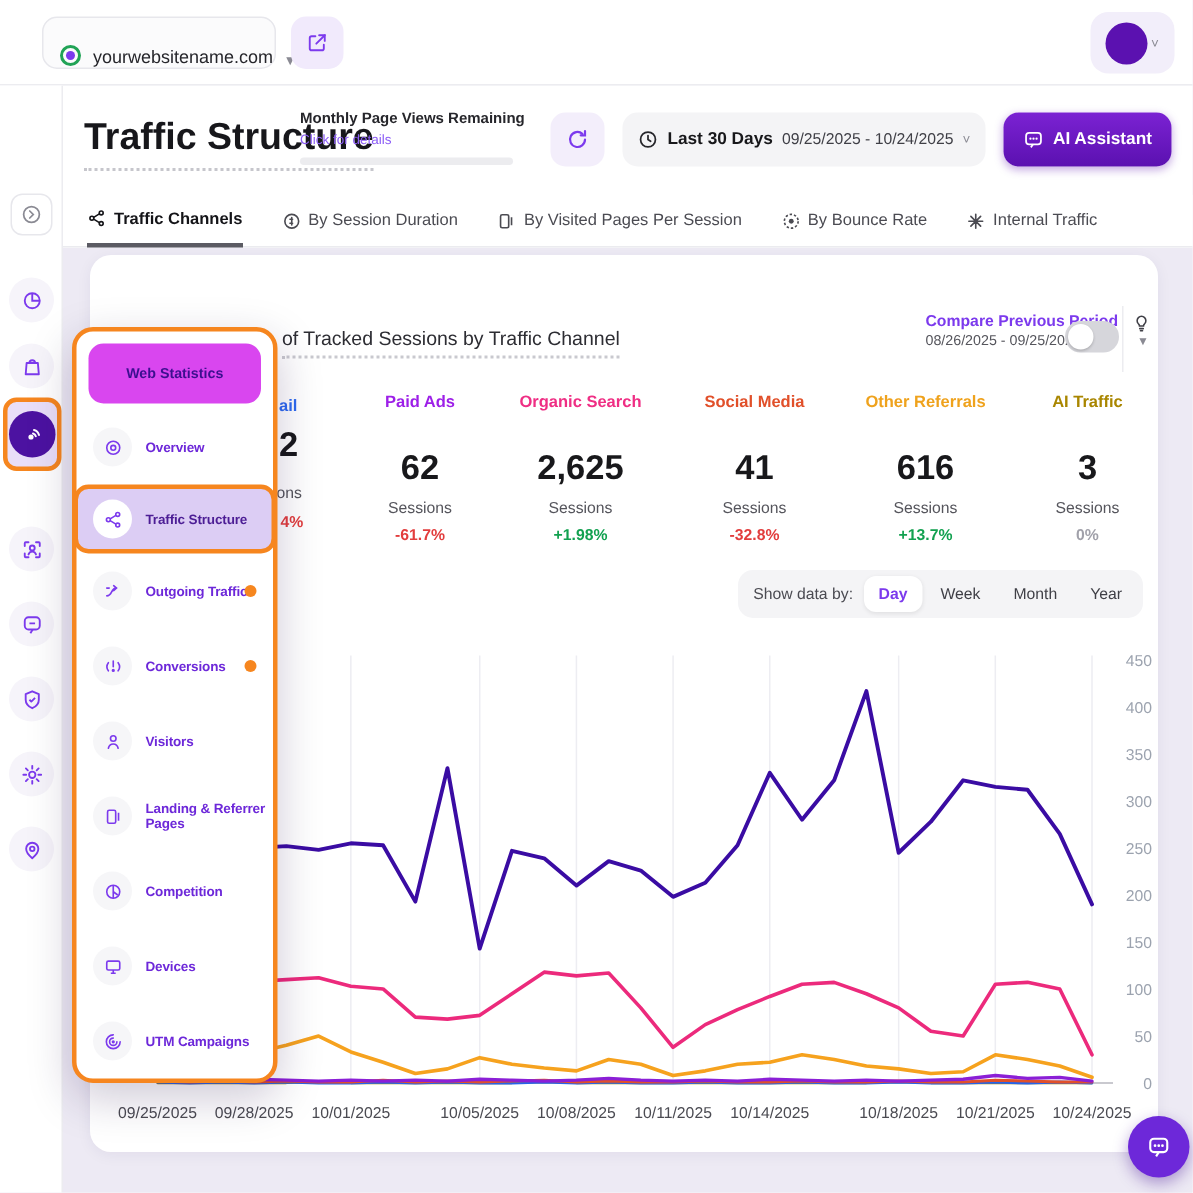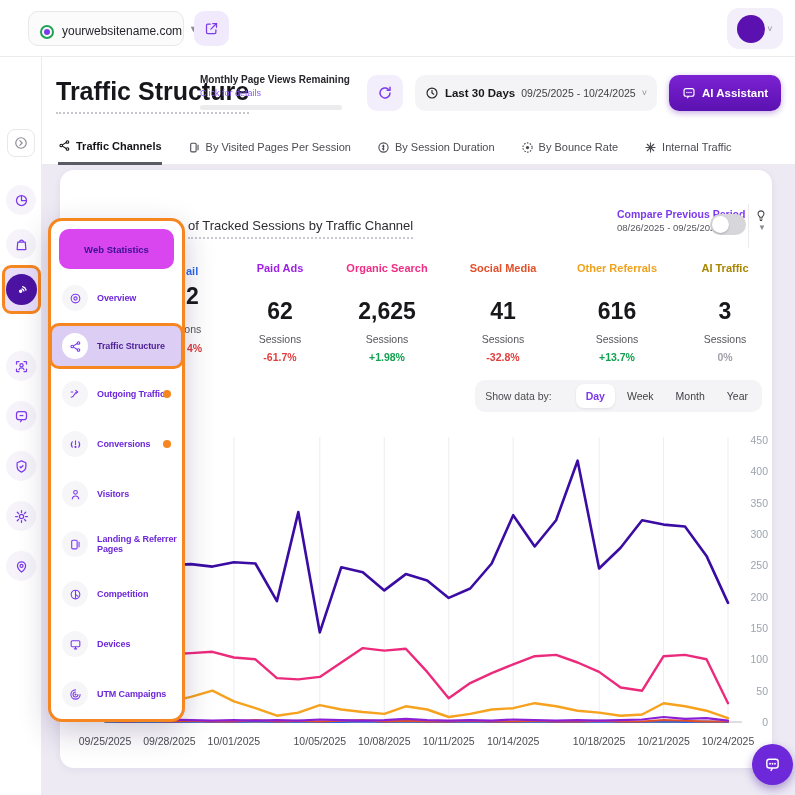--- a/index.html
+++ b/index.html
@@ -2,21 +2,21 @@
 <html><head>
 <meta charset="utf-8">
 <style>
   * { box-sizing: border-box; margin: 0; padding: 0; }
   html,body { width:795px; height:795px; }
   body { font-family:"Liberation Sans", sans-serif; background:#edeaf4; overflow:hidden; }
   #app { position:relative; width:795px; height:795px; background:#edeaf4; }
 
   
   .topbar { position:absolute; left:0; top:0; width:795px; height:57px; background:#fff; border-bottom:1px solid #ececf0; z-index:5; }
-  .site-pill { position:absolute; left:28px; top:11px; height:35px; width:156px; background:#fbfbfc; border:1px solid #e7e7ec; border-radius:10px; display:flex; align-items:flex-start; gap:7px; padding:12px 10px; cursor:pointer; }
+  .site-pill { position:absolute; left:28px; top:11px; height:35px; width:156px; background:#fbfbfc; border:1px solid #e7e7ec; border-radius:10px; display:flex; align-items:flex-end; gap:7px; padding:0 10px; cursor:pointer; }
   .site-pill .txt { font-size:12px; color:#26262b; font-weight:500; flex:1; }
   .ext-btn { position:absolute; left:194px; top:11px; width:35px; height:35px; border-radius:10px; background:#f1eafc; display:flex; align-items:center; justify-content:center; cursor:pointer; }
   .profile { position:absolute; right:12px; top:8px; width:56px; height:41px; border-radius:12px; background:#f2eefa; display:flex; align-items:center; justify-content:center; gap:2px; cursor:pointer; }
   .avatar { width:28px; height:28px; border-radius:50%; background:#5b11b0; }
 
   
   .sidebar { position:absolute; left:0; top:57px; width:42px; height:738px; background:#fff; border-right:1px solid #ececf0; z-index:6; }
   .sb-ico { position:absolute; left:0; width:42px; display:flex; justify-content:center; color:#7c3aed; }
   .sb-btn { position:absolute; left:7px; top:72px; width:28px; height:28px; border:1px solid #e7e7ec; border-radius:8px; display:flex; align-items:center; justify-content:center; color:#8a8a93; cursor:pointer; background:#fff; }
   .sb-circ { width:30px; height:30px; border-radius:50%; background:#f6f4fa; display:flex; align-items:center; justify-content:center; cursor:pointer; }
@@ -54,21 +54,21 @@
   .bulb-ctl .chv { font-size:8px; color:#8a8a93; margin-top:1px; }
 
   .stat { position:absolute; width:110px; text-align:center; top:92px; }
   .stat .lb { font-size:11px; font-weight:700; }
   .stat .val { font-size:23px; font-weight:600; color:#18181b; margin-top:24px; }
   .stat .ses { font-size:10.5px; color:#55555c; margin-top:8px; }
   .stat .chg { font-size:10.5px; font-weight:700; margin-top:6px; }
   .frag { position:absolute; }
 
   .showby { position:absolute; right:10px; top:210px; height:32px; background:#f4f4f6; border-radius:10px; display:flex; align-items:center; padding:3px 4px 3px 10px; gap:2px; }
-  .showby .lbl { font-size:10.5px; color:#4b4b52; margin-right:22px; }
+  .showby .lbl { font-size:10.5px; color:#4b4b52; margin-right:5px; }
   .seg { font-size:10.5px; color:#3f3f46; padding:6px 10px; border-radius:8px; cursor:pointer; }
   .seg.active { background:#fff; color:#7c3aed; font-weight:700; box-shadow:0 1px 3px rgba(0,0,0,.08); }
 
   #chart-svg { position:absolute; left:0; top:255px; }
   #chart-svg text { font-family:"Liberation Sans", sans-serif; }
 
   
   .menu { position:absolute; left:48px; top:218px; width:137px; height:504px; background:#fff; border:3px solid #f6861f; border-radius:14px; box-shadow:0 10px 30px rgba(30,10,70,.22); z-index:8; }
   .menu-head { margin:8px 8px 4px 8px; height:40px; background:#d946ef; border-radius:10px; display:flex; align-items:center; justify-content:center; font-size:9.5px; font-weight:700; color:#3b0f8f; }
   .mi { position:relative; height:50px; display:flex; align-items:center; gap:9px; padding-left:11px; cursor:pointer; }
@@ -234,32 +234,32 @@
     <div class="tab active">
       <svg class="ic" width="13" height="13" viewBox="0 0 24 24" fill="none" stroke="currentColor" stroke-width="2">
           <circle cx="6" cy="12" r="2.4"></circle>
           <circle cx="17.5" cy="5.5" r="2.4"></circle>
           <circle cx="17.5" cy="18.5" r="2.4"></circle>
           <path d="M8.2 10.9l7-4.3M8.2 13.1l7 4.3"></path>
         </svg>
       <span>Traffic Channels</span>
     </div>
     <div class="tab">
+      <svg class="ic" width="13" height="13" viewBox="0 0 24 24" fill="none" stroke="currentColor" stroke-width="2" stroke-linecap="round">
+          <circle cx="12" cy="12" r="8.5"></circle>
+          <path d="M12 7.5v9M9.8 9.5h3.2M9.8 14.5h3.2"></path>
+        </svg>
+      <span>By Session Duration</span>
+    </div>
+    <div class="tab">
       <svg class="ic" width="13" height="13" viewBox="0 0 24 24" fill="none" stroke="currentColor" stroke-width="2">
           <rect x="5" y="4" width="10" height="16" rx="2"></rect>
           <path d="M18.5 7v10"></path>
         </svg>
       <span>By Visited Pages Per Session</span>
-    </div>
-    <div class="tab">
-      <svg class="ic" width="13" height="13" viewBox="0 0 24 24" fill="none" stroke="currentColor" stroke-width="2" stroke-linecap="round">
-          <circle cx="12" cy="12" r="8.5"></circle>
-          <path d="M12 7.5v9M9.8 9.5h3.2M9.8 14.5h3.2"></path>
-        </svg>
-      <span>By Session Duration</span>
     </div>
     <div class="tab">
       <svg class="ic" width="13" height="13" viewBox="0 0 24 24" fill="none" stroke="currentColor" stroke-width="2">
           <circle cx="12" cy="12" r="8.5" stroke-dasharray="3 2.4"></circle>
           <circle cx="12" cy="12" r="3" fill="currentColor" stroke="none"></circle>
         </svg>
       <span>By Bounce Rate</span>
     </div>
     <div class="tab">
       <svg class="ic" width="13" height="13" viewBox="0 0 24 24" fill="none" stroke="currentColor" stroke-width="2" stroke-linecap="round">

